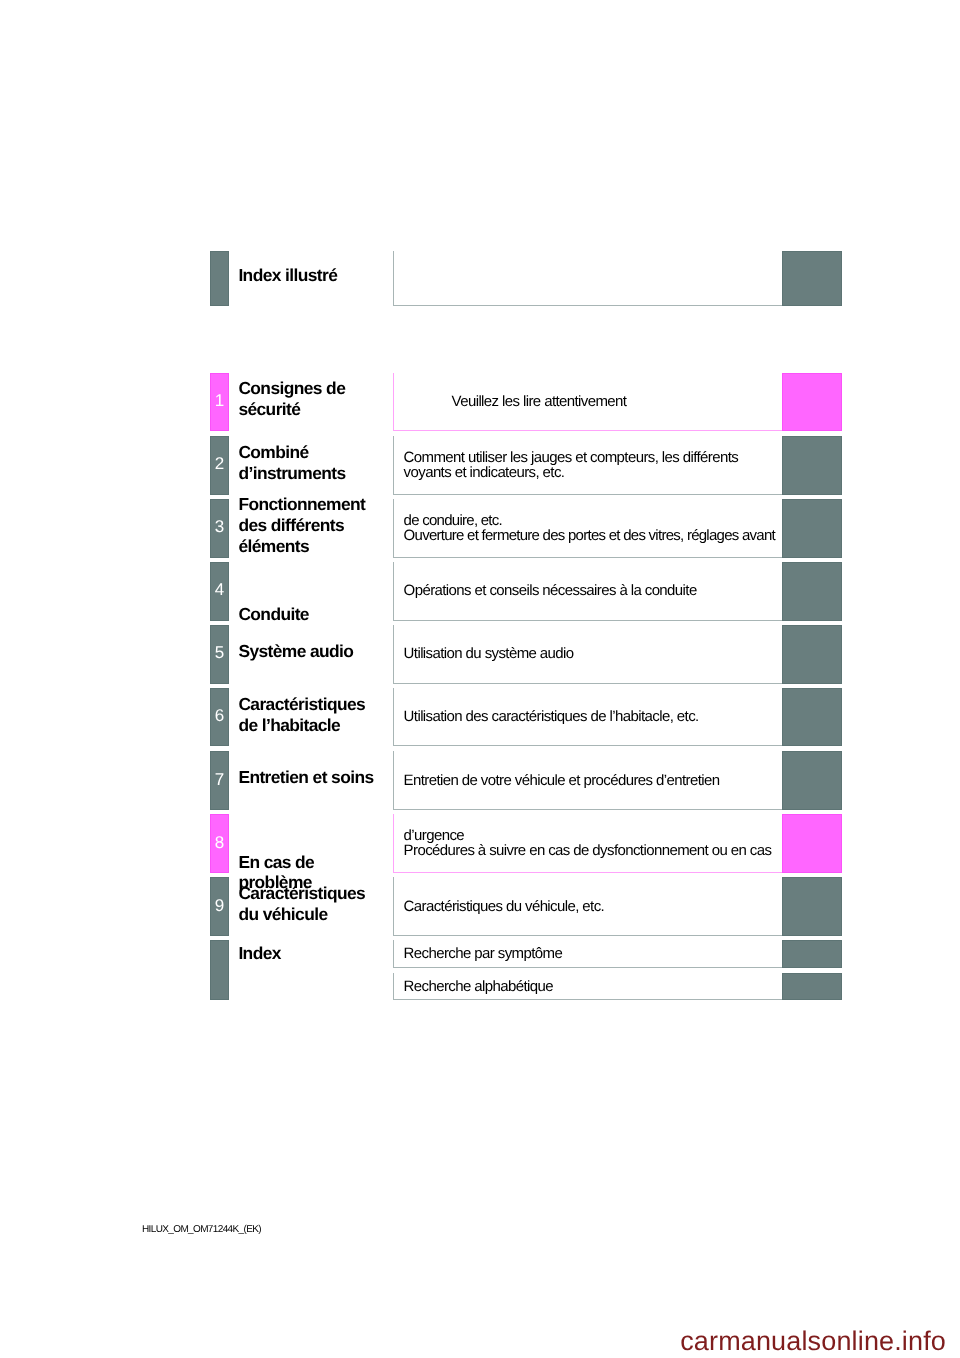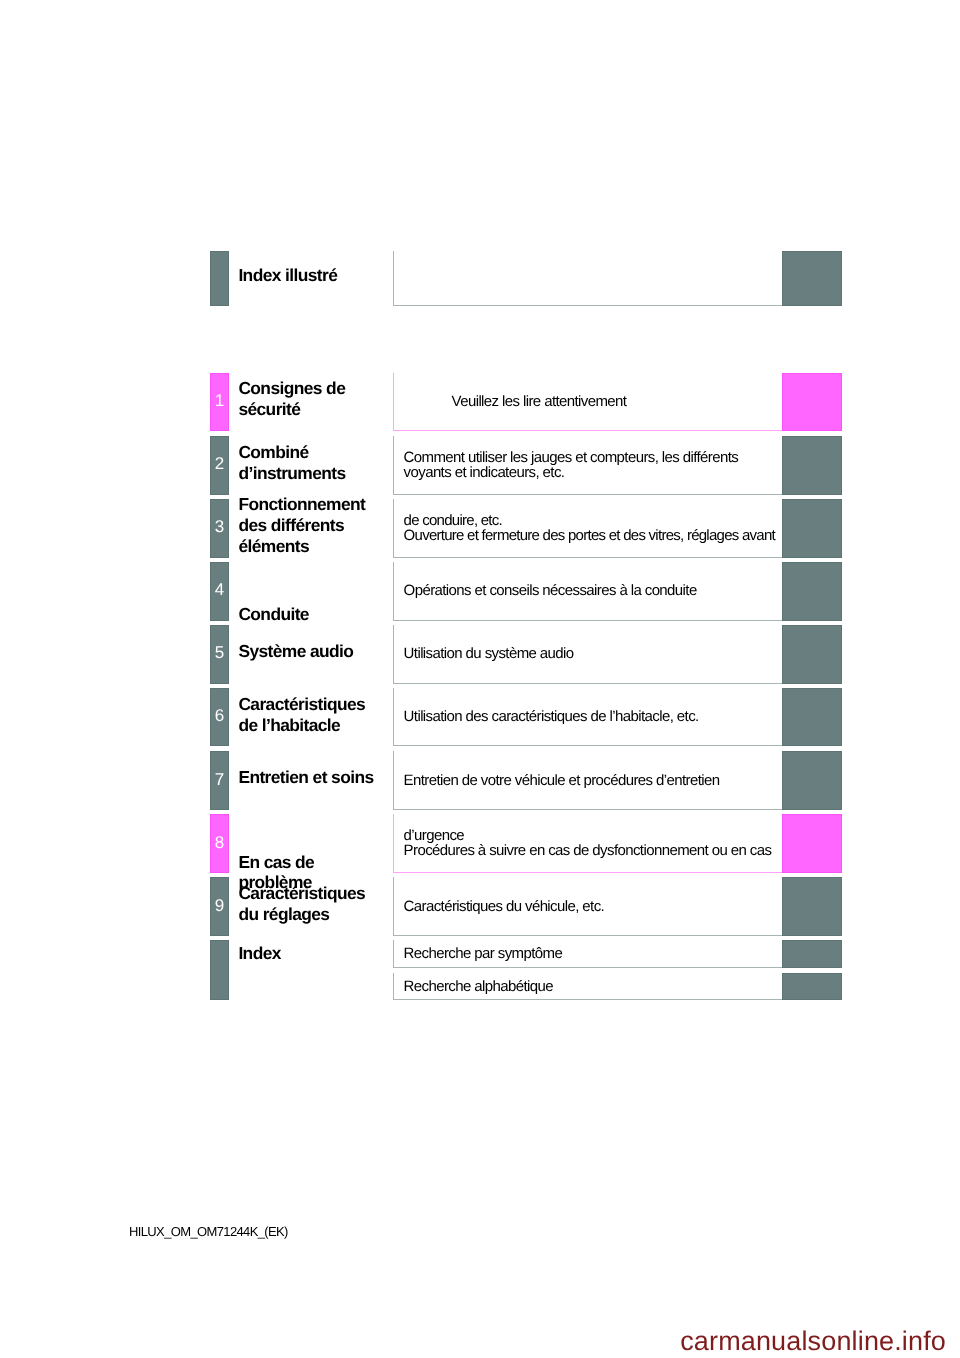--- a/index.html
+++ b/index.html
@@ -50,22 +50,22 @@
 
   .chip-teal    { background:#697E7E; outline:1px solid rgba(40,72,74,0.18); outline-offset:-1px; }
   .chip-magenta { background:#FF66FF; outline:1px solid rgba(236,0,226,0.20); outline-offset:-1px; }
 
   
   .sidetab {
     position:absolute; left:781.9px; width:59.8px; box-sizing:border-box;
   }
 
   .footer {
-    position:absolute; left:129px; top:1223.5px;
-    font-size:13px; color:#000000; letter-spacing:-0.63px;
+    position:absolute; left:142px; top:1223.5px;
+    font-size:10px; color:#000000; letter-spacing:-0.63px;
     white-space:nowrap;
   }
   .watermark {
     position:absolute; left:680.2px; top:1325.6px;
     font-size:27px; color:#7f1d1d; letter-spacing:0.15px;
     white-space:nowrap;
   }
 </style>
 </head>
 <body>
@@ -164,21 +164,21 @@
   <div class="descbox magenta" style="top:814.1px;height:58.9px;"></div>
   <div class="desc" style="top:814.7px;height:58.9px;">
     <div class="dline">d’urgence</div>
     <div class="dline">Procédures à suivre en cas de dysfonctionnement ou en cas</div>
   </div>
   <div class="sidetab chip-magenta" style="top:814.1px;height:58.9px;"></div>
 
   <div class="numtab chip-teal" style="top:877.4px;height:58.3px;">9</div>
   <div class="title" style="top:874.8px;height:58.3px;">
     <div class="tline">Caractéristiques</div>
-    <div class="tline">du réglages</div>
+    <div class="tline">du véhicule</div>
   </div>
   <div class="descbox" style="top:877.4px;height:58.3px;"></div>
   <div class="desc" style="top:878px;height:58.3px;">
     <div class="dline">Caractéristiques du véhicule, etc.</div>
   </div>
   <div class="sidetab chip-teal" style="top:877.4px;height:58.3px;"></div>
 
   <div class="numtab chip-teal" style="top:940.4px;height:59.8px;"></div>
   <div class="title" style="top:924px;height:59.8px;">
     <div class="tline">Index</div>

